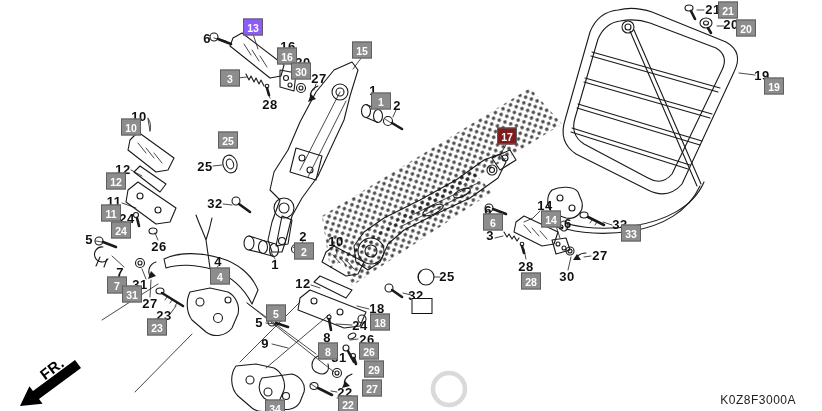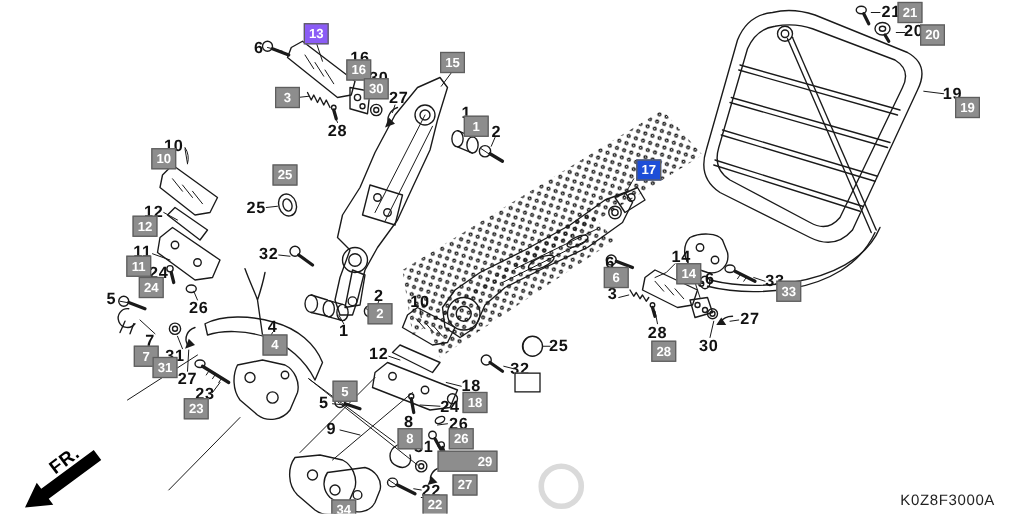--- a/index.html
+++ b/index.html
@@ -375,39 +375,39 @@
       <div class="callout plain" style="left: 526px; top: 266px;">28</div>
       <div class="callout plain" style="left: 567px; top: 276px;">30</div>
       <div class="callout plain" style="left: 600px; top: 255px;">27</div>
       <div class="callout empty" style="left: 422px; top: 306px;"></div>
       <div class="callout box" style="left: 253px; top: 27px; background: #8b5cf6; border: 1px solid rgb(94, 94, 94); color: rgb(255, 255, 255);">13</div>
       <div class="callout box" style="left: 287px; top: 56px; background: rgb(141, 141, 141); border: 1px solid rgb(94, 94, 94); color: rgb(255, 255, 255);">16</div>
       <div class="callout box" style="left: 301px; top: 71px; background: rgb(141, 141, 141); border: 1px solid rgb(94, 94, 94); color: rgb(255, 255, 255);">30</div>
       <div class="callout box" style="left: 230px; top: 78px; background: rgb(141, 141, 141); border: 1px solid rgb(94, 94, 94); color: rgb(255, 255, 255);">3</div>
       <div class="callout box" style="left: 362px; top: 50px; background: rgb(141, 141, 141); border: 1px solid rgb(94, 94, 94); color: rgb(255, 255, 255);">15</div>
       <div class="callout box" style="left: 381px; top: 101px; background: rgb(141, 141, 141); border: 1px solid rgb(94, 94, 94); color: rgb(255, 255, 255);">1</div>
-      <div class="callout box" style="left: 507px; top: 136px; background: #1d4ed8; border: 1px solid rgb(94, 94, 94); color: rgb(255, 255, 255); margin-left: 12px;">17</div>
+      <div class="callout box" style="left: 507px; top: 136px; background: #7f1d1d; border: 1px solid rgb(94, 94, 94); color: rgb(255, 255, 255);">17</div>
       <div class="callout box" style="left: 728px; top: 10px; background: rgb(141, 141, 141); border: 1px solid rgb(94, 94, 94); color: rgb(255, 255, 255);">21</div>
       <div class="callout box" style="left: 746px; top: 28px; background: rgb(141, 141, 141); border: 1px solid rgb(94, 94, 94); color: rgb(255, 255, 255);">20</div>
       <div class="callout box" style="left: 774px; top: 86px; background: rgb(141, 141, 141); border: 1px solid rgb(94, 94, 94); color: rgb(255, 255, 255);">19</div>
       <div class="callout box" style="left: 131px; top: 127px; background: rgb(141, 141, 141); border: 1px solid rgb(94, 94, 94); color: rgb(255, 255, 255);">10</div>
       <div class="callout box" style="left: 228px; top: 140px; background: rgb(141, 141, 141); border: 1px solid rgb(94, 94, 94); color: rgb(255, 255, 255);">25</div>
       <div class="callout box" style="left: 116px; top: 181px; background: rgb(141, 141, 141); border: 1px solid rgb(94, 94, 94); color: rgb(255, 255, 255);">12</div>
       <div class="callout box" style="left: 111px; top: 213px; background: rgb(141, 141, 141); border: 1px solid rgb(94, 94, 94); color: rgb(255, 255, 255);">11</div>
       <div class="callout box" style="left: 121px; top: 230px; background: rgb(141, 141, 141); border: 1px solid rgb(94, 94, 94); color: rgb(255, 255, 255);">24</div>
       <div class="callout box" style="left: 117px; top: 285px; background: rgb(141, 141, 141); border: 1px solid rgb(94, 94, 94); color: rgb(255, 255, 255);">7</div>
       <div class="callout box" style="left: 132px; top: 294px; background: rgb(141, 141, 141); border: 1px solid rgb(94, 94, 94); color: rgb(255, 255, 255);">31</div>
       <div class="callout box" style="left: 157px; top: 327px; background: rgb(141, 141, 141); border: 1px solid rgb(94, 94, 94); color: rgb(255, 255, 255);">23</div>
       <div class="callout box" style="left: 220px; top: 276px; background: rgb(141, 141, 141); border: 1px solid rgb(94, 94, 94); color: rgb(255, 255, 255);">4</div>
       <div class="callout box" style="left: 304px; top: 251px; background: rgb(141, 141, 141); border: 1px solid rgb(94, 94, 94); color: rgb(255, 255, 255);">2</div>
       <div class="callout box" style="left: 276px; top: 313px; background: rgb(141, 141, 141); border: 1px solid rgb(94, 94, 94); color: rgb(255, 255, 255);">5</div>
       <div class="callout box" style="left: 380px; top: 322px; background: rgb(141, 141, 141); border: 1px solid rgb(94, 94, 94); color: rgb(255, 255, 255);">18</div>
       <div class="callout box" style="left: 328px; top: 351px; background: rgb(141, 141, 141); border: 1px solid rgb(94, 94, 94); color: rgb(255, 255, 255);">8</div>
       <div class="callout box" style="left: 369px; top: 351px; background: rgb(141, 141, 141); border: 1px solid rgb(94, 94, 94); color: rgb(255, 255, 255);">26</div>
-      <div class="callout box" style="left: 374px; top: 369px; background: rgb(141, 141, 141); border: 1px solid rgb(94, 94, 94); color: rgb(255, 255, 255); padding-left: 28px;">29</div>
+      <div class="callout box" style="left: 374px; top: 369px; background: rgb(141, 141, 141); border: 1px solid rgb(94, 94, 94); color: rgb(255, 255, 255);">29</div>
       <div class="callout box" style="left: 372px; top: 388px; background: rgb(141, 141, 141); border: 1px solid rgb(94, 94, 94); color: rgb(255, 255, 255);">27</div>
       <div class="callout box" style="left: 348px; top: 404px; background: rgb(141, 141, 141); border: 1px solid rgb(94, 94, 94); color: rgb(255, 255, 255);">22</div>
       <div class="callout box" style="left: 275px; top: 408px; background: rgb(141, 141, 141); border: 1px solid rgb(94, 94, 94); color: rgb(255, 255, 255);">34</div>
       <div class="callout box" style="left: 551px; top: 219px; background: rgb(141, 141, 141); border: 1px solid rgb(94, 94, 94); color: rgb(255, 255, 255);">14</div>
       <div class="callout box" style="left: 493px; top: 222px; background: rgb(141, 141, 141); border: 1px solid rgb(94, 94, 94); color: rgb(255, 255, 255);">6</div>
       <div class="callout box" style="left: 631px; top: 233px; background: rgb(141, 141, 141); border: 1px solid rgb(94, 94, 94); color: rgb(255, 255, 255);">33</div>
       <div class="callout box" style="left: 531px; top: 281px; background: rgb(141, 141, 141); border: 1px solid rgb(94, 94, 94); color: rgb(255, 255, 255);">28</div>
     </div>
 
   <div id="fr">

